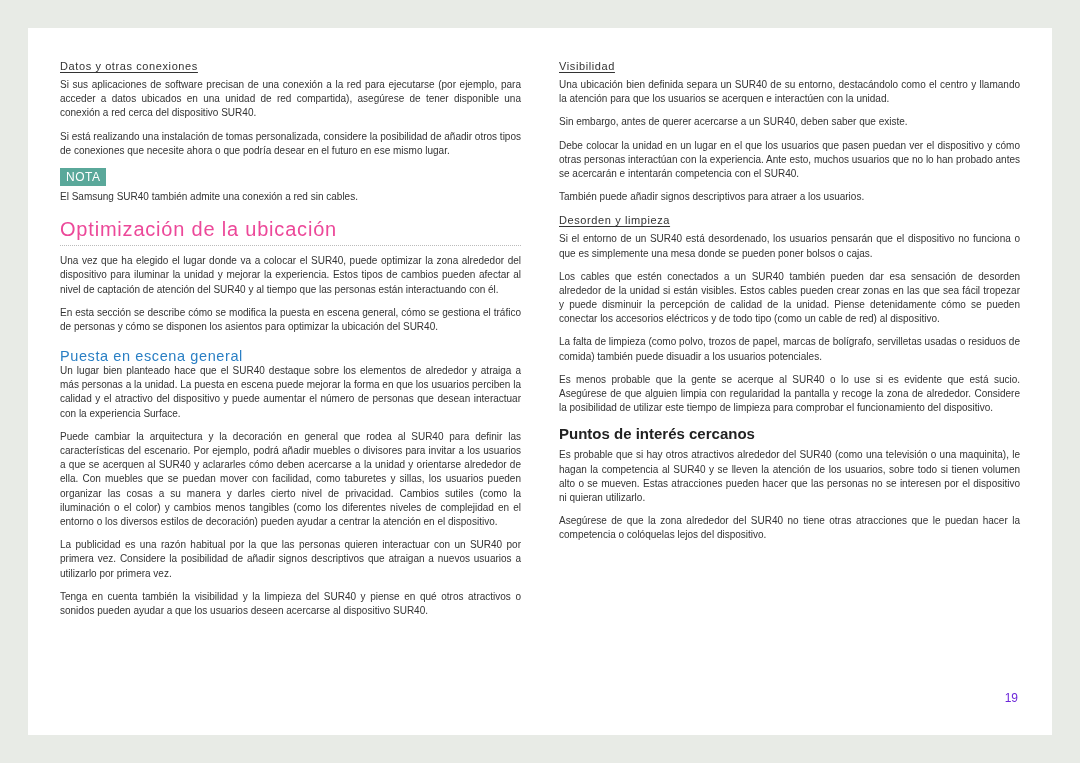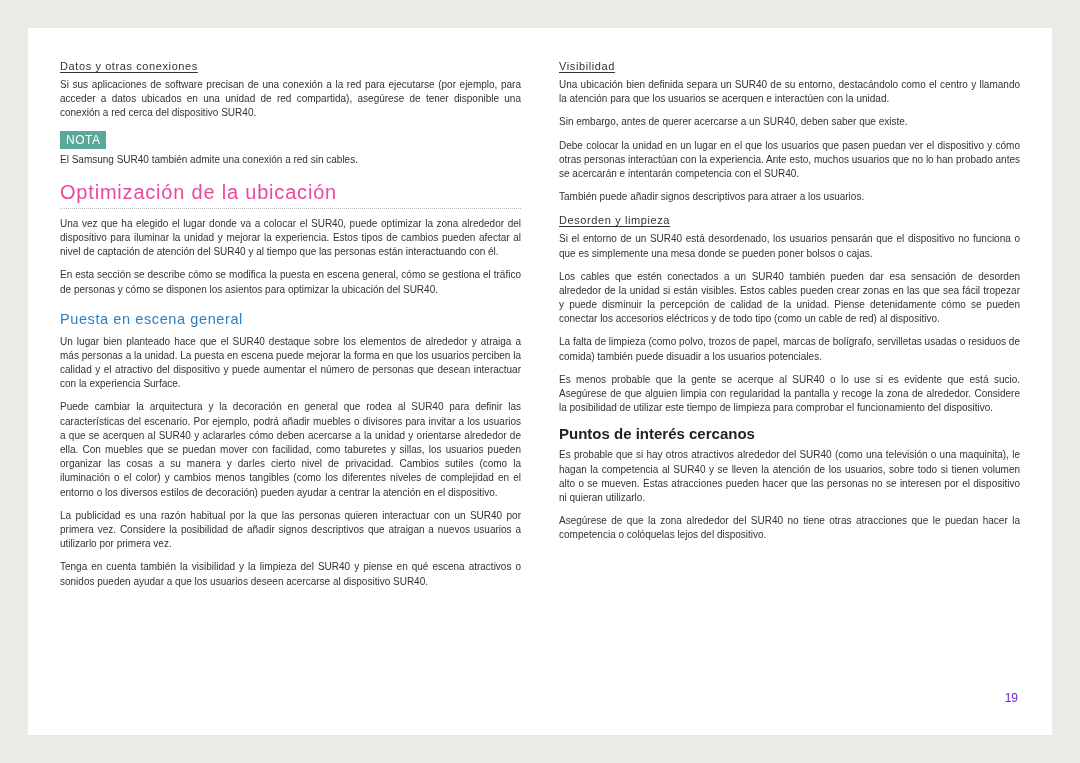--- a/index.html
+++ b/index.html
@@ -76,54 +76,54 @@
     }
     .dotted-rule {
       border-bottom: 1px dotted #bbb;
       margin-bottom: 8px;
     }
     .h2 {
       font-size: 14.5px;
       color: #2a7fc4;
       letter-spacing: 0.6px;
       margin-top: 14px;
-      margin-bottom: 8px;
       font-weight: normal;
     }
     .page-num {
       position: absolute;
       bottom: 30px;
       right: 34px;
       font-size: 12px;
       color: #6d28d9;
     }
   </style>
 </head>
 <body>
 
 <div class="page">
 
   <div class="columns">
 
     <div class="col">
       <div class="sub-h">Datos y otras conexiones</div>
       <p>Si sus aplicaciones de software precisan de una conexión a la red para ejecutarse (por ejemplo, para acceder a datos ubicados en una unidad de red compartida), asegúrese de tener disponible una conexión a red cerca del dispositivo SUR40.</p>
+      <p>Si está realizando una instalación de tomas personalizada, considere la posibilidad de añadir otros tipos de conexiones que necesite ahora o que podría desear en el futuro en ese mismo lugar.</p>
       <span class="nota">NOTA</span>
       <p>El Samsung SUR40 también admite una conexión a red sin cables.</p>
 
       <div class="h1">Optimización de la ubicación</div>
       <div class="dotted-rule"></div>
       <p>Una vez que ha elegido el lugar donde va a colocar el SUR40, puede optimizar la zona alrededor del dispositivo para iluminar la unidad y mejorar la experiencia. Estos tipos de cambios pueden afectar al nivel de captación de atención del SUR40 y al tiempo que las personas están interactuando con él.</p>
       <p>En esta sección se describe cómo se modifica la puesta en escena general, cómo se gestiona el tráfico de personas y cómo se disponen los asientos para optimizar la ubicación del SUR40.</p>
 
       <div class="h2">Puesta en escena general</div>
       <p>Un lugar bien planteado hace que el SUR40 destaque sobre los elementos de alrededor y atraiga a más personas a la unidad. La puesta en escena puede mejorar la forma en que los usuarios perciben la calidad y el atractivo del dispositivo y puede aumentar el número de personas que desean interactuar con la experiencia Surface.</p>
       <p>Puede cambiar la arquitectura y la decoración en general que rodea al SUR40 para definir las características del escenario. Por ejemplo, podrá añadir muebles o divisores para invitar a los usuarios a que se acerquen al SUR40 y aclararles cómo deben acercarse a la unidad y orientarse alrededor de ella.  Con muebles que se puedan mover con facilidad, como taburetes y sillas, los usuarios pueden organizar las cosas a su manera y darles cierto nivel de privacidad. Cambios sutiles (como la iluminación o el color) y cambios menos tangibles (como los diferentes niveles de complejidad en el entorno o los diversos estilos de decoración) pueden ayudar a centrar la atención en el dispositivo.</p>
       <p>La publicidad es una razón habitual por la que las personas quieren interactuar con un SUR40 por primera vez. Considere la posibilidad de añadir signos descriptivos que atraigan a nuevos usuarios a utilizarlo por primera vez.</p>
-      <p>Tenga en cuenta también la visibilidad y la limpieza del SUR40 y piense en qué escena atractivos o sonidos pueden ayudar a que los usuarios deseen acercarse al dispositivo SUR40.</p>
+      <p>Tenga en cuenta también la visibilidad y la limpieza del SUR40 y piense en qué otros atractivos o sonidos pueden ayudar a que los usuarios deseen acercarse al dispositivo SUR40.</p>
     </div>
 
     <div class="col">
       <div class="sub-h">Visibilidad</div>
       <p>Una ubicación bien definida separa un SUR40 de su entorno, destacándolo como el centro y llamando la atención para que los usuarios se acerquen e interactúen con la unidad.</p>
       <p>Sin embargo, antes de querer acercarse a un SUR40, deben saber que existe.</p>
       <p>Debe colocar la unidad en un lugar en el que los usuarios que pasen puedan ver el dispositivo y cómo otras personas interactúan con la experiencia. Ante esto, muchos usuarios que no lo han probado antes se acercarán e intentarán competencia con el SUR40.</p>
       <p>También puede añadir signos descriptivos para atraer a los usuarios.</p>
 
       <div class="sub-h" style="margin-top:10px">Desorden y limpieza</div>

